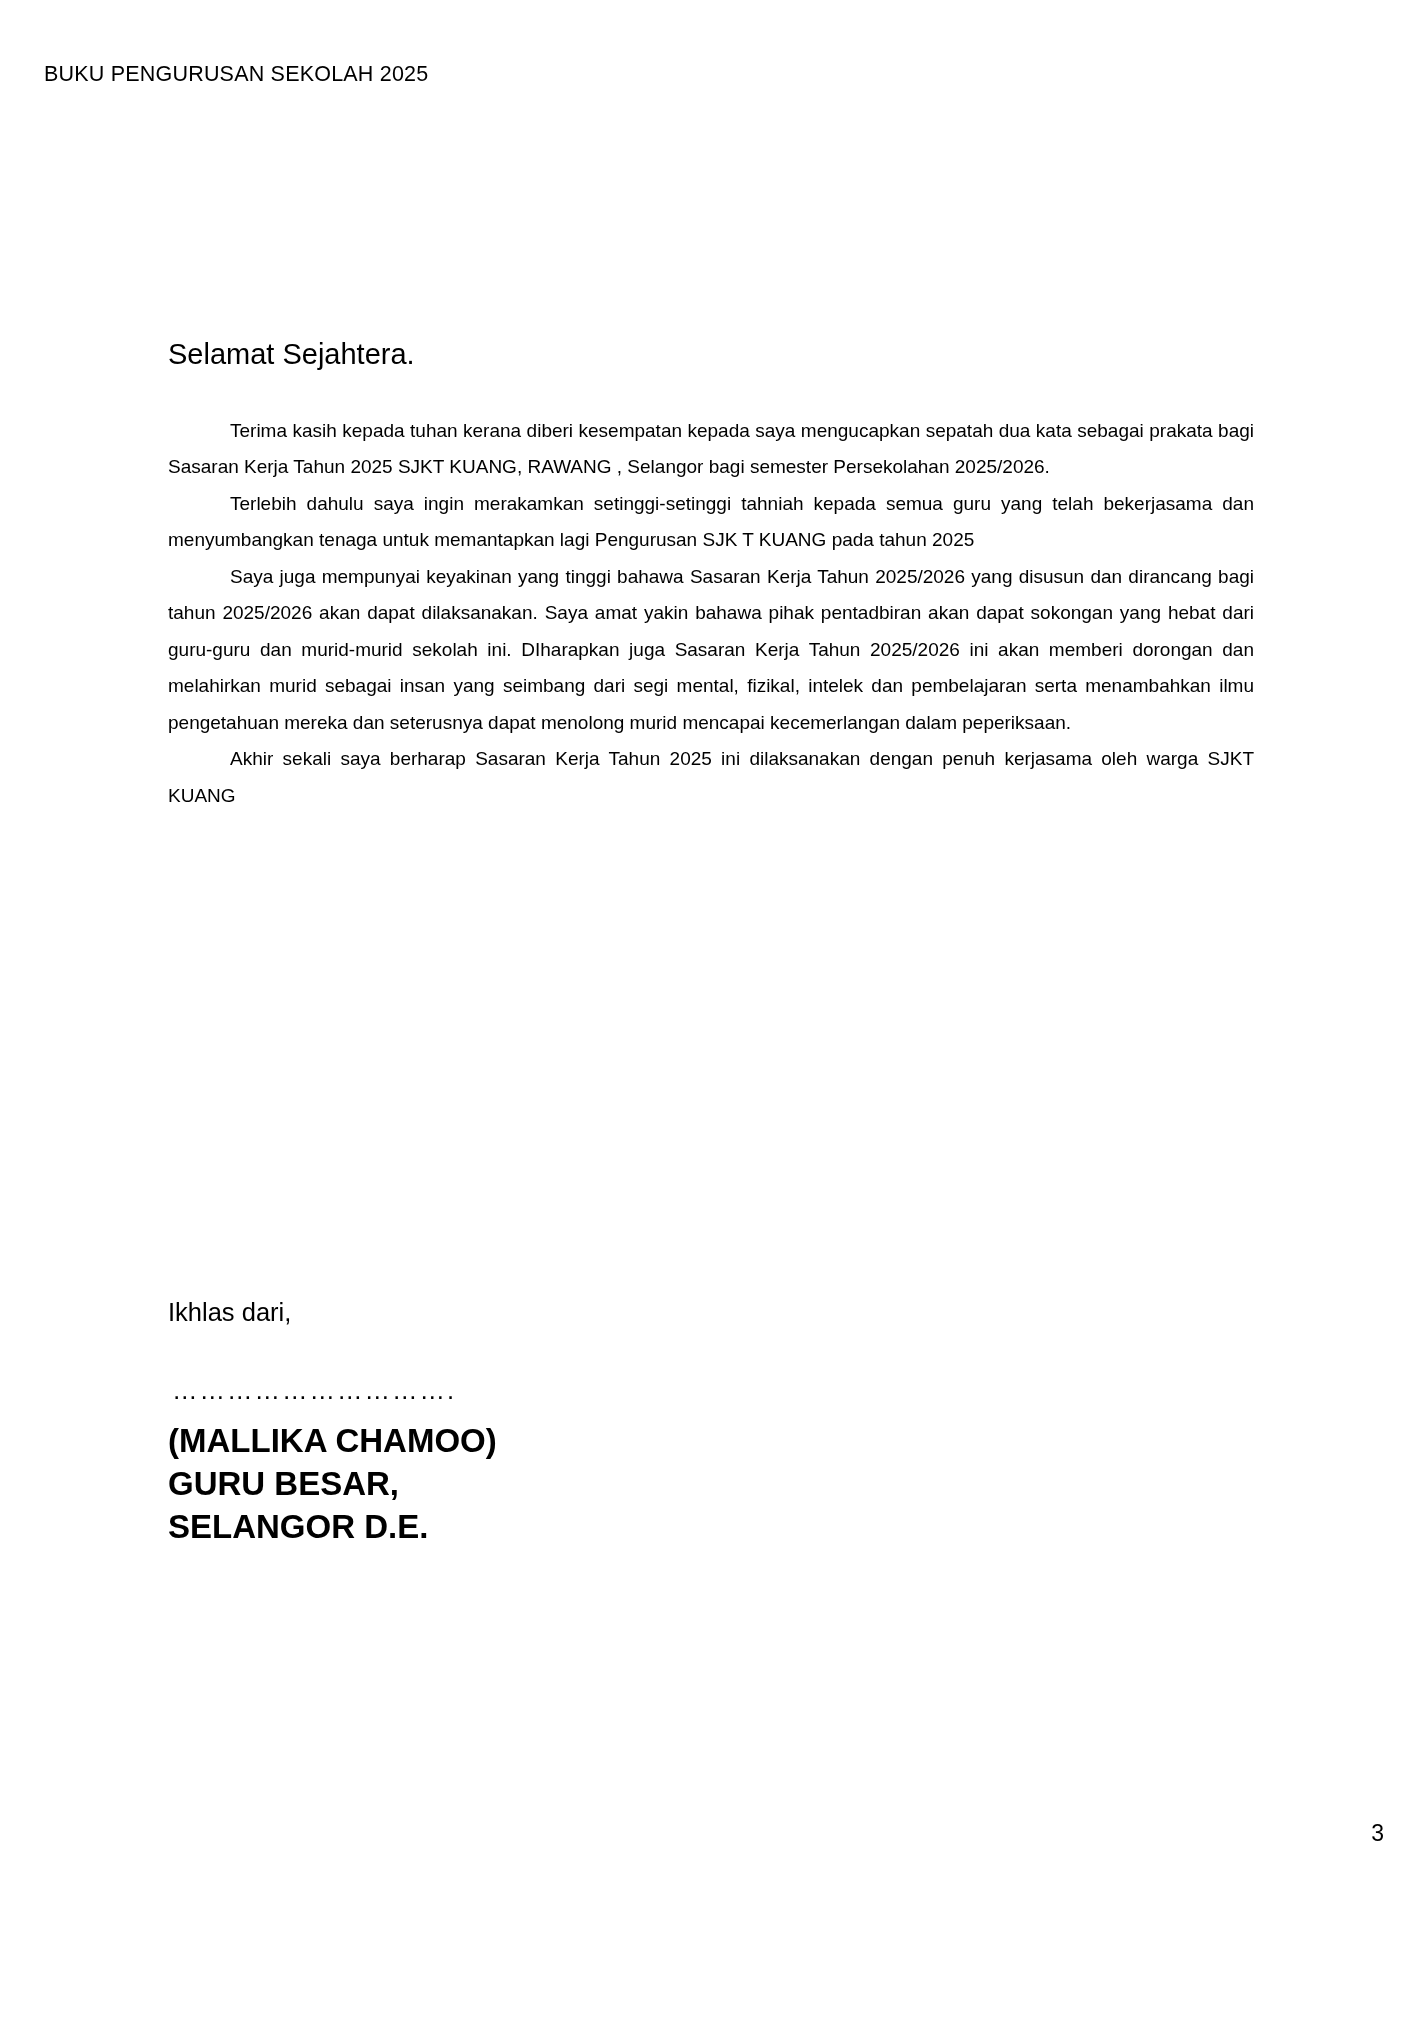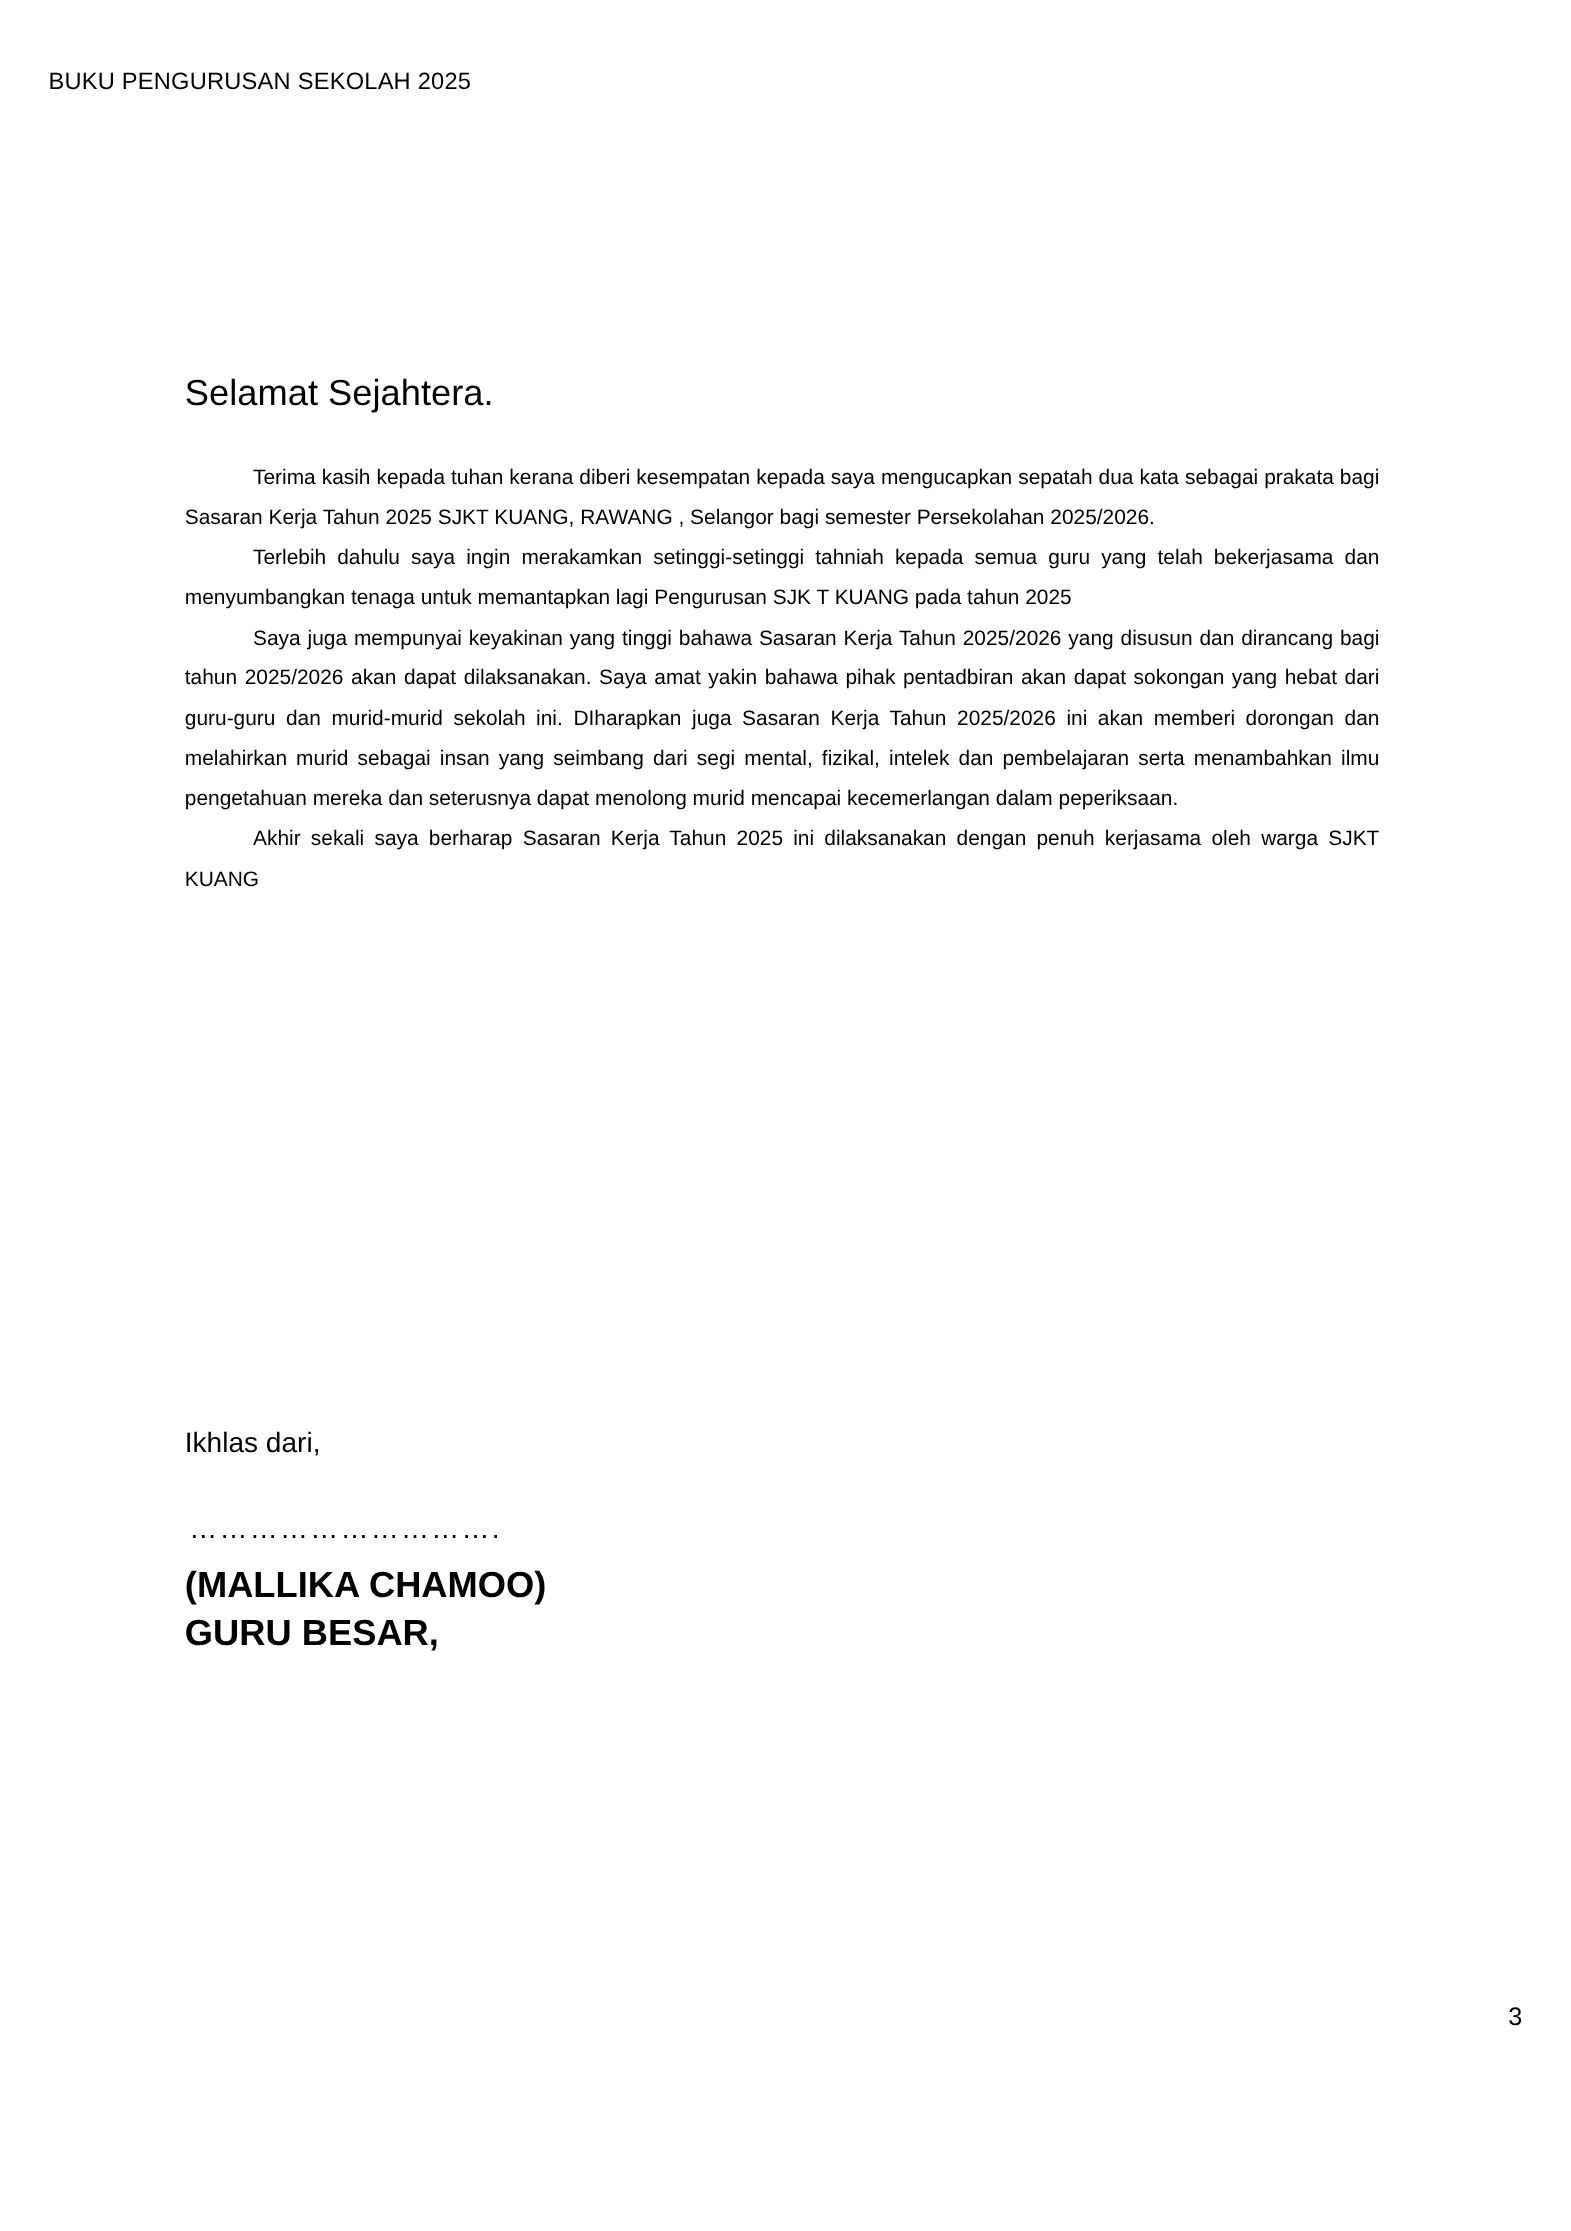--- a/index.html
+++ b/index.html
@@ -41,21 +41,21 @@
     font-size: 49px;
     letter-spacing: 0.5px;
   }
   .body-block {
     position: absolute;
     left: 168px;
     top: 340px;
     width: 1086px;
   }
   .greeting {
-    font-size: 33px;
+    font-size: 29px;
     line-height: 1.0;
     margin: 0 0 0 0;
   }
   .para {
     font-size: 19px;
     line-height: 1.92;
     text-align: justify;
     text-justify: inter-word;
     margin: 0;
     hyphens: none;
@@ -122,17 +122,18 @@
 
   </div>
 
   <div class="closing">Ikhlas dari,</div>
 
   <div class="dotted-rule">………………………….</div>
 
   <div class="sign-block">
     <div>(MALLIKA CHAMOO)</div>
     <div>GURU BESAR,</div>
+    <div>SELANGOR D.E.</div>
   </div>
 
   <div class="page-number">3</div>
 
 </div>
 
 </body></html>

